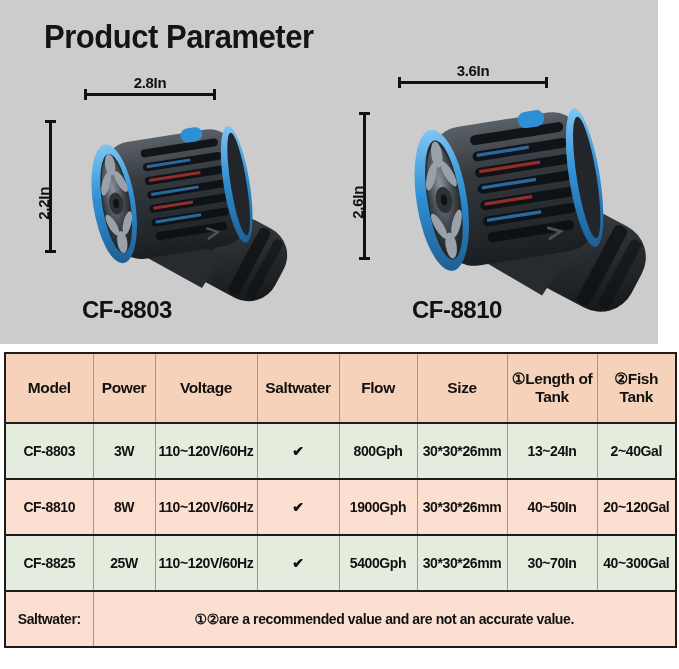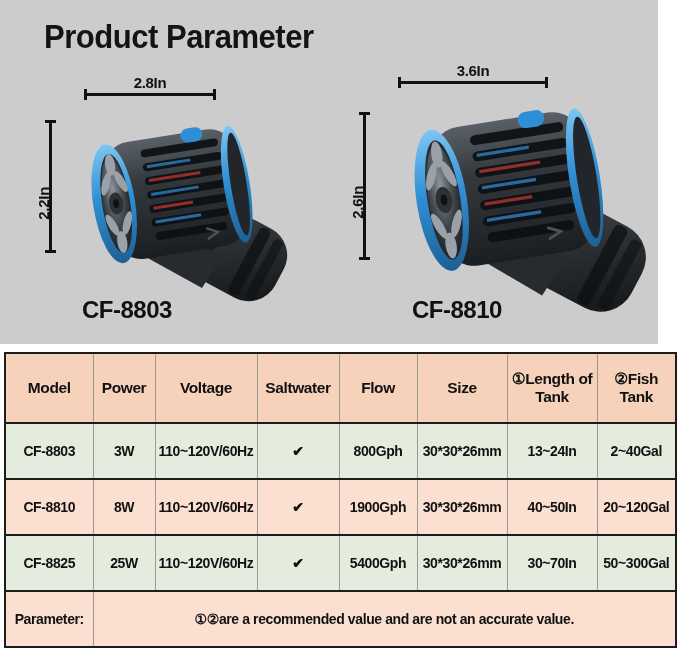--- a/index.html
+++ b/index.html
@@ -428,23 +428,23 @@
           <td>20~120Gal</td>
         </tr>
         <tr class="row-green">
           <td>CF-8825</td>
           <td>25W</td>
           <td>110~120V/60Hz</td>
           <td class="check">✔</td>
           <td>5400Gph</td>
           <td>30*30*26mm</td>
           <td>30~70In</td>
-          <td>50~300Gal</td>
+          <td>40~300Gal</td>
         </tr>
         <tr class="footer-row">
-          <td class="attention-label">Parameter:</td>
+          <td class="attention-label">Saltwater:</td>
           <td class="attention-text" colspan="7">①②are a recommended value and are not an accurate value.</td>
         </tr>
       </tbody>
     </table>
   </div>
 
 </div>
 
 </body></html>

